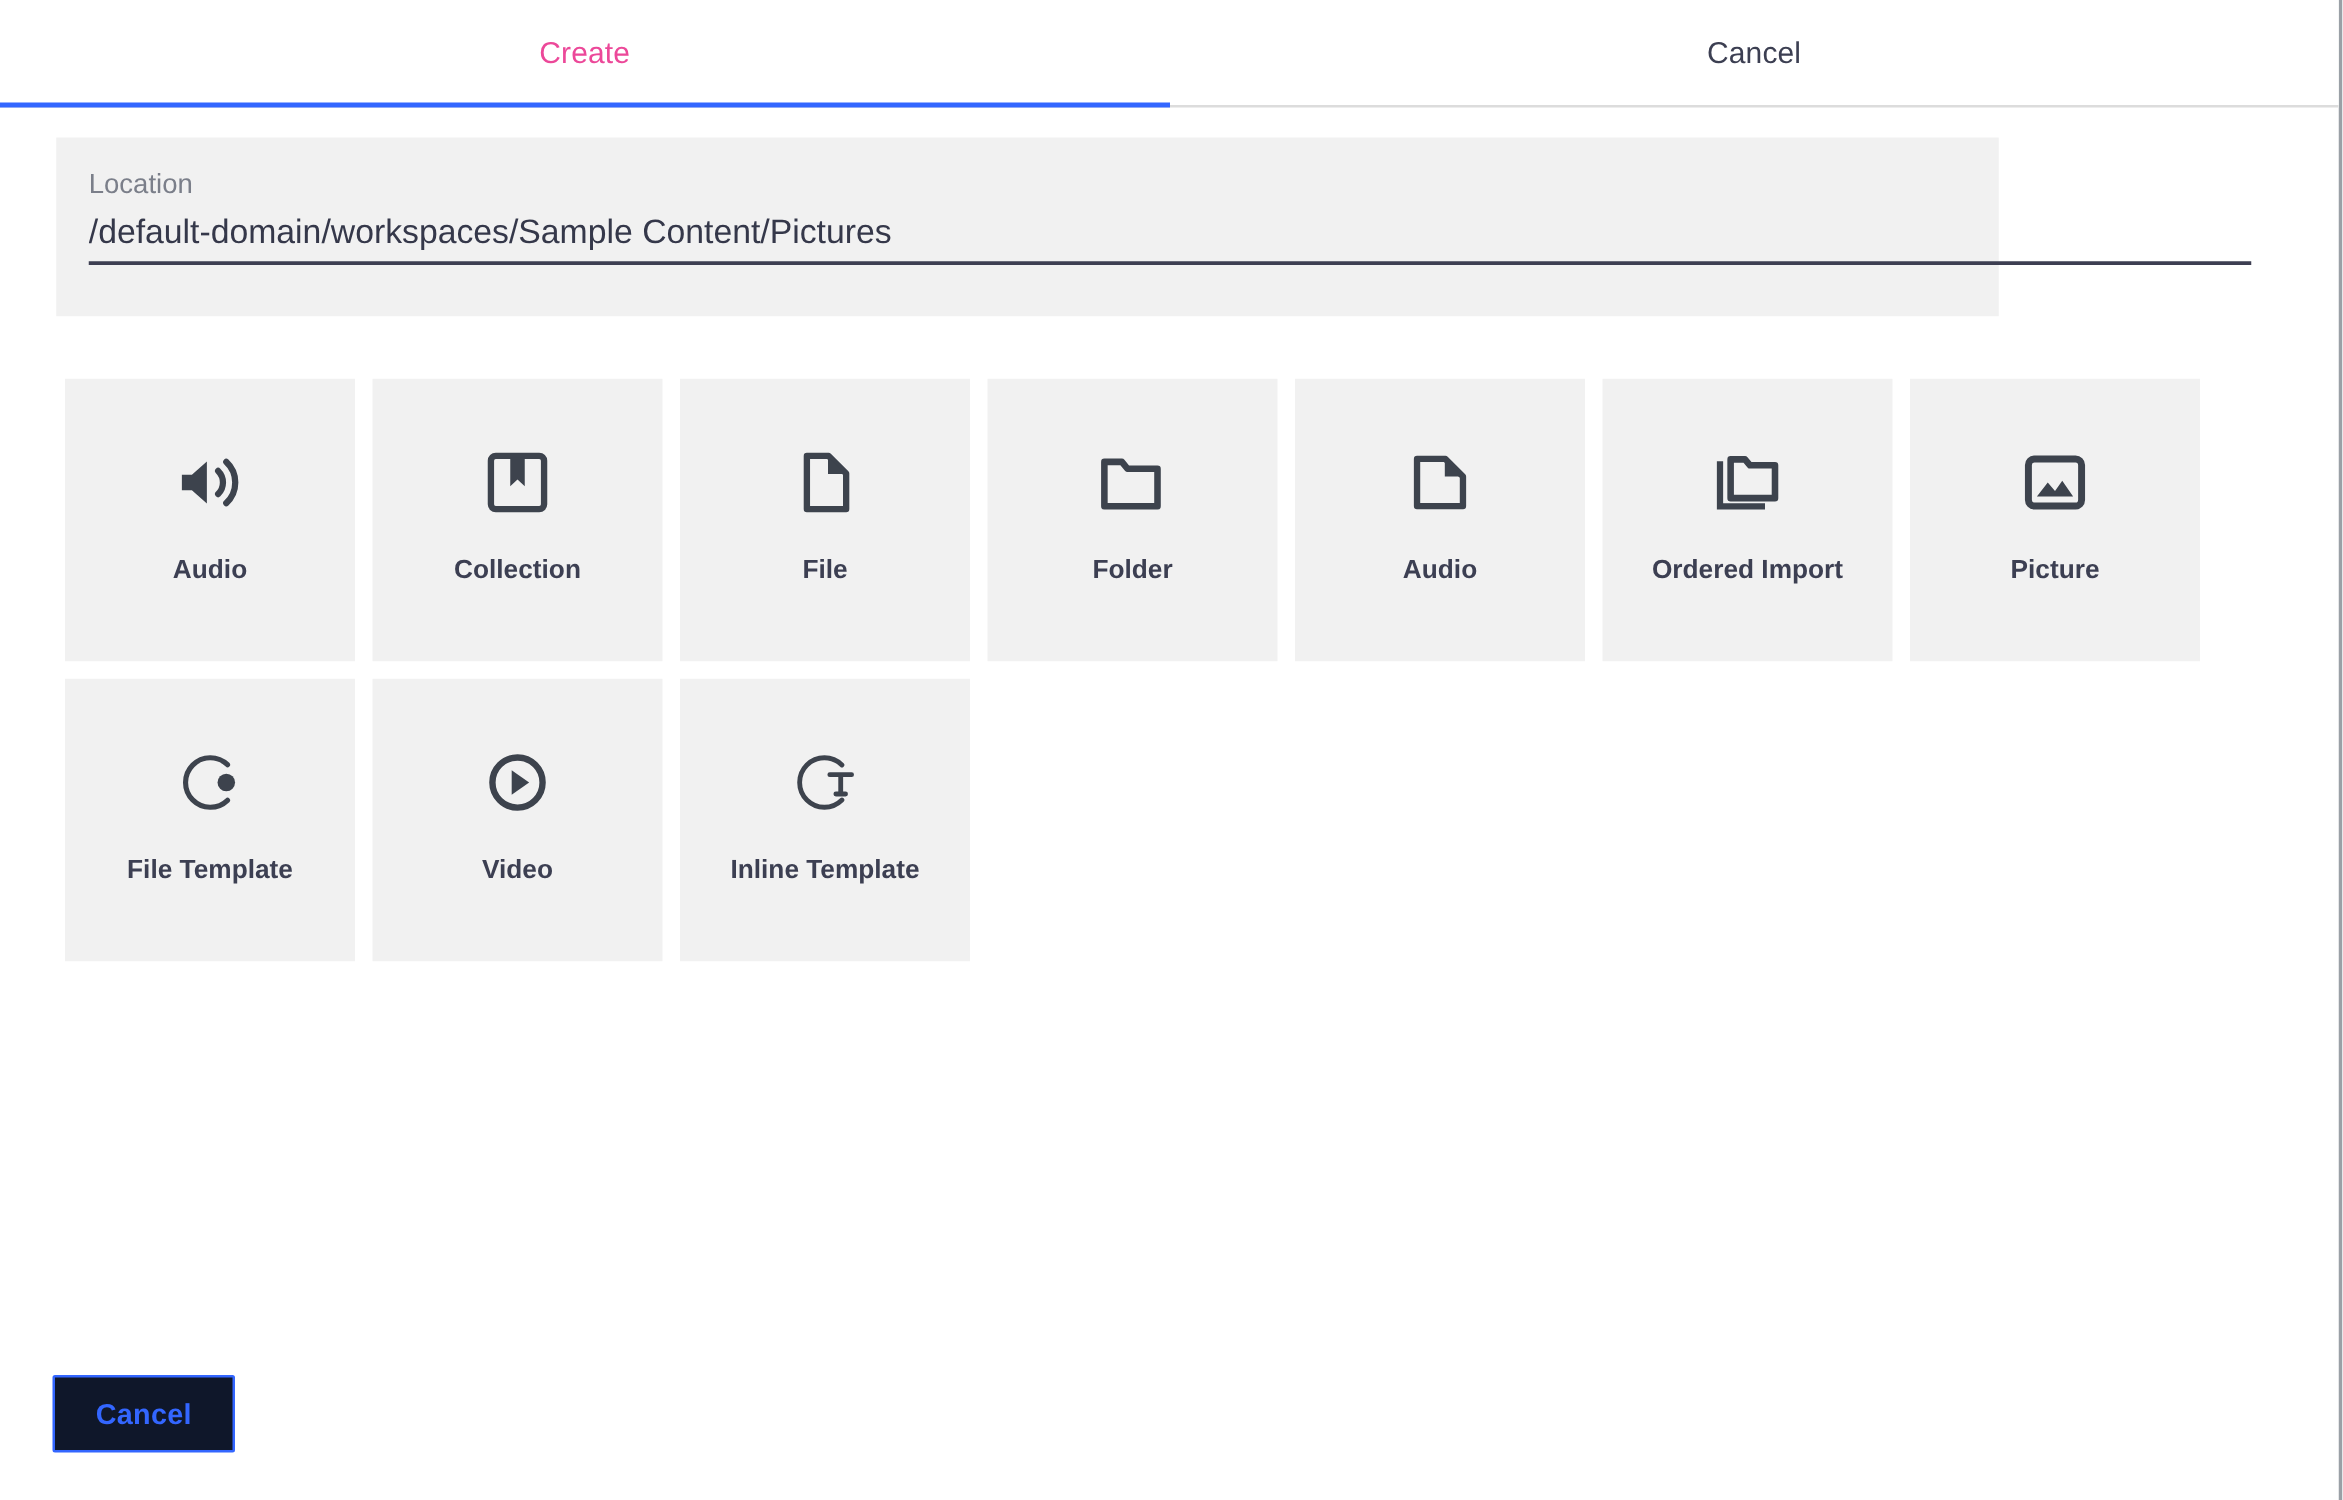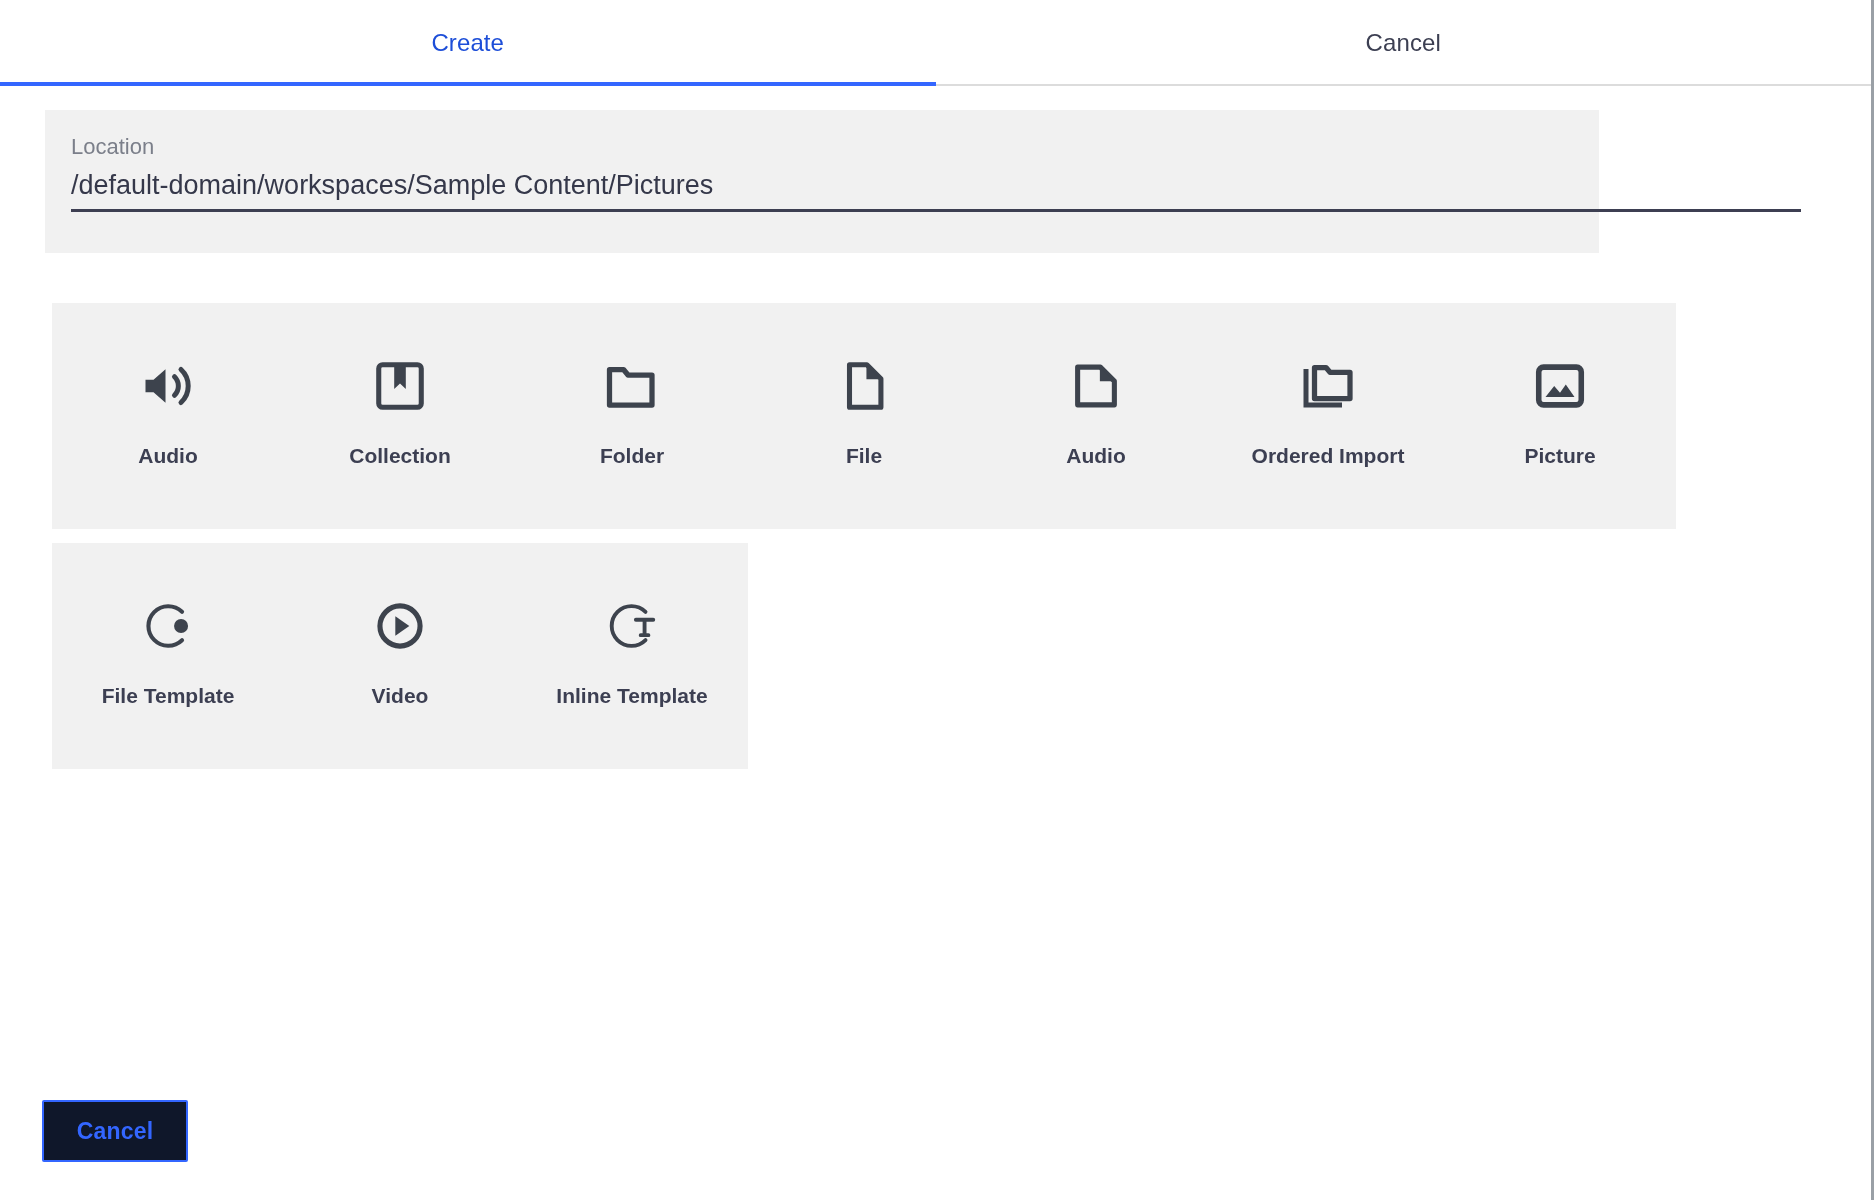--- a/index.html
+++ b/index.html
@@ -45,21 +45,21 @@
     height: 86px;
     font-size: 24px;
     color: #3c3f52;
     letter-spacing: .1px;
     cursor: pointer;
     user-select: none;
     background: transparent;
     border: none;
     font-family: "Liberation Sans", sans-serif;
   }
-  .tab.active { color: #1d4ed8; }
+  .tab.active { color: #ec4899; }
   .tab.active::after {
     content: "";
     position: absolute;
     left: 0; right: 0; bottom: 0;
     height: 4px;
     background: #3366ff;
     z-index: 2;
   }
 
   
@@ -92,21 +92,21 @@
   }
 
   
   .grid {
     position: absolute;
     left: 52px;
     top: 303px;
     width: 1760px;
     display: flex;
     flex-wrap: wrap;
-    gap: 14px 0;
+    gap: 14px 14px;
   }
   .tile {
     width: 232px;
     height: 226px;
     background: #f1f1f1;
     border: none;
     display: flex;
     flex-direction: column;
     align-items: center;
     justify-content: flex-start;
@@ -191,35 +191,35 @@
         <svg width="58" height="58" viewBox="0 0 24 24" fill="none">
           <rect x="3.2" y="3.2" width="17.6" height="17.6" rx="1.6" stroke="currentColor" stroke-width="2.1"></rect>
           <path d="M9.6 3.6v9.6l2.4-2.2 2.4 2.2V3.6z" fill="currentColor"></path>
         </svg>
       </span>
       <span class="tile-label">Collection</span>
     </button>
 
     <button class="tile">
       <span class="glyph">
+        <svg width="58" height="58" viewBox="0 0 24 24" fill="none">
+          <path d="M6 3.2h7.2L19 9v11.8H6z" stroke="currentColor" stroke-width="2.1" stroke-linejoin="round"></path>
+          <path d="M13 3.4v5.8h5.8z" fill="currentColor"></path>
+        </svg>
+      </span>
+      <span class="tile-label">File</span>
+    </button>
+
+    <button class="tile">
+      <span class="glyph">
         <svg width="60" height="60" viewBox="0 0 24 24" fill="none">
           <path d="M3 19.6V5.4h5.6l1.8 2.2h9.6v12z" stroke="currentColor" stroke-width="2.1" stroke-linejoin="round"></path>
         </svg>
       </span>
       <span class="tile-label">Folder</span>
-    </button>
-
-    <button class="tile">
-      <span class="glyph">
-        <svg width="58" height="58" viewBox="0 0 24 24" fill="none">
-          <path d="M6 3.2h7.2L19 9v11.8H6z" stroke="currentColor" stroke-width="2.1" stroke-linejoin="round"></path>
-          <path d="M13 3.4v5.8h5.8z" fill="currentColor"></path>
-        </svg>
-      </span>
-      <span class="tile-label">File</span>
     </button>
 
     <button class="tile">
       <span class="glyph">
         <svg width="58" height="58" viewBox="0 0 24 24" fill="none">
           <path d="M4.4 4.2h9.4L19.6 10v9.8H4.4z" stroke="currentColor" stroke-width="2.1" stroke-linejoin="round"></path>
           <path d="M13.6 4.4V10h5.6z" fill="currentColor"></path>
         </svg>
       </span>
       <span class="tile-label">Audio</span>

